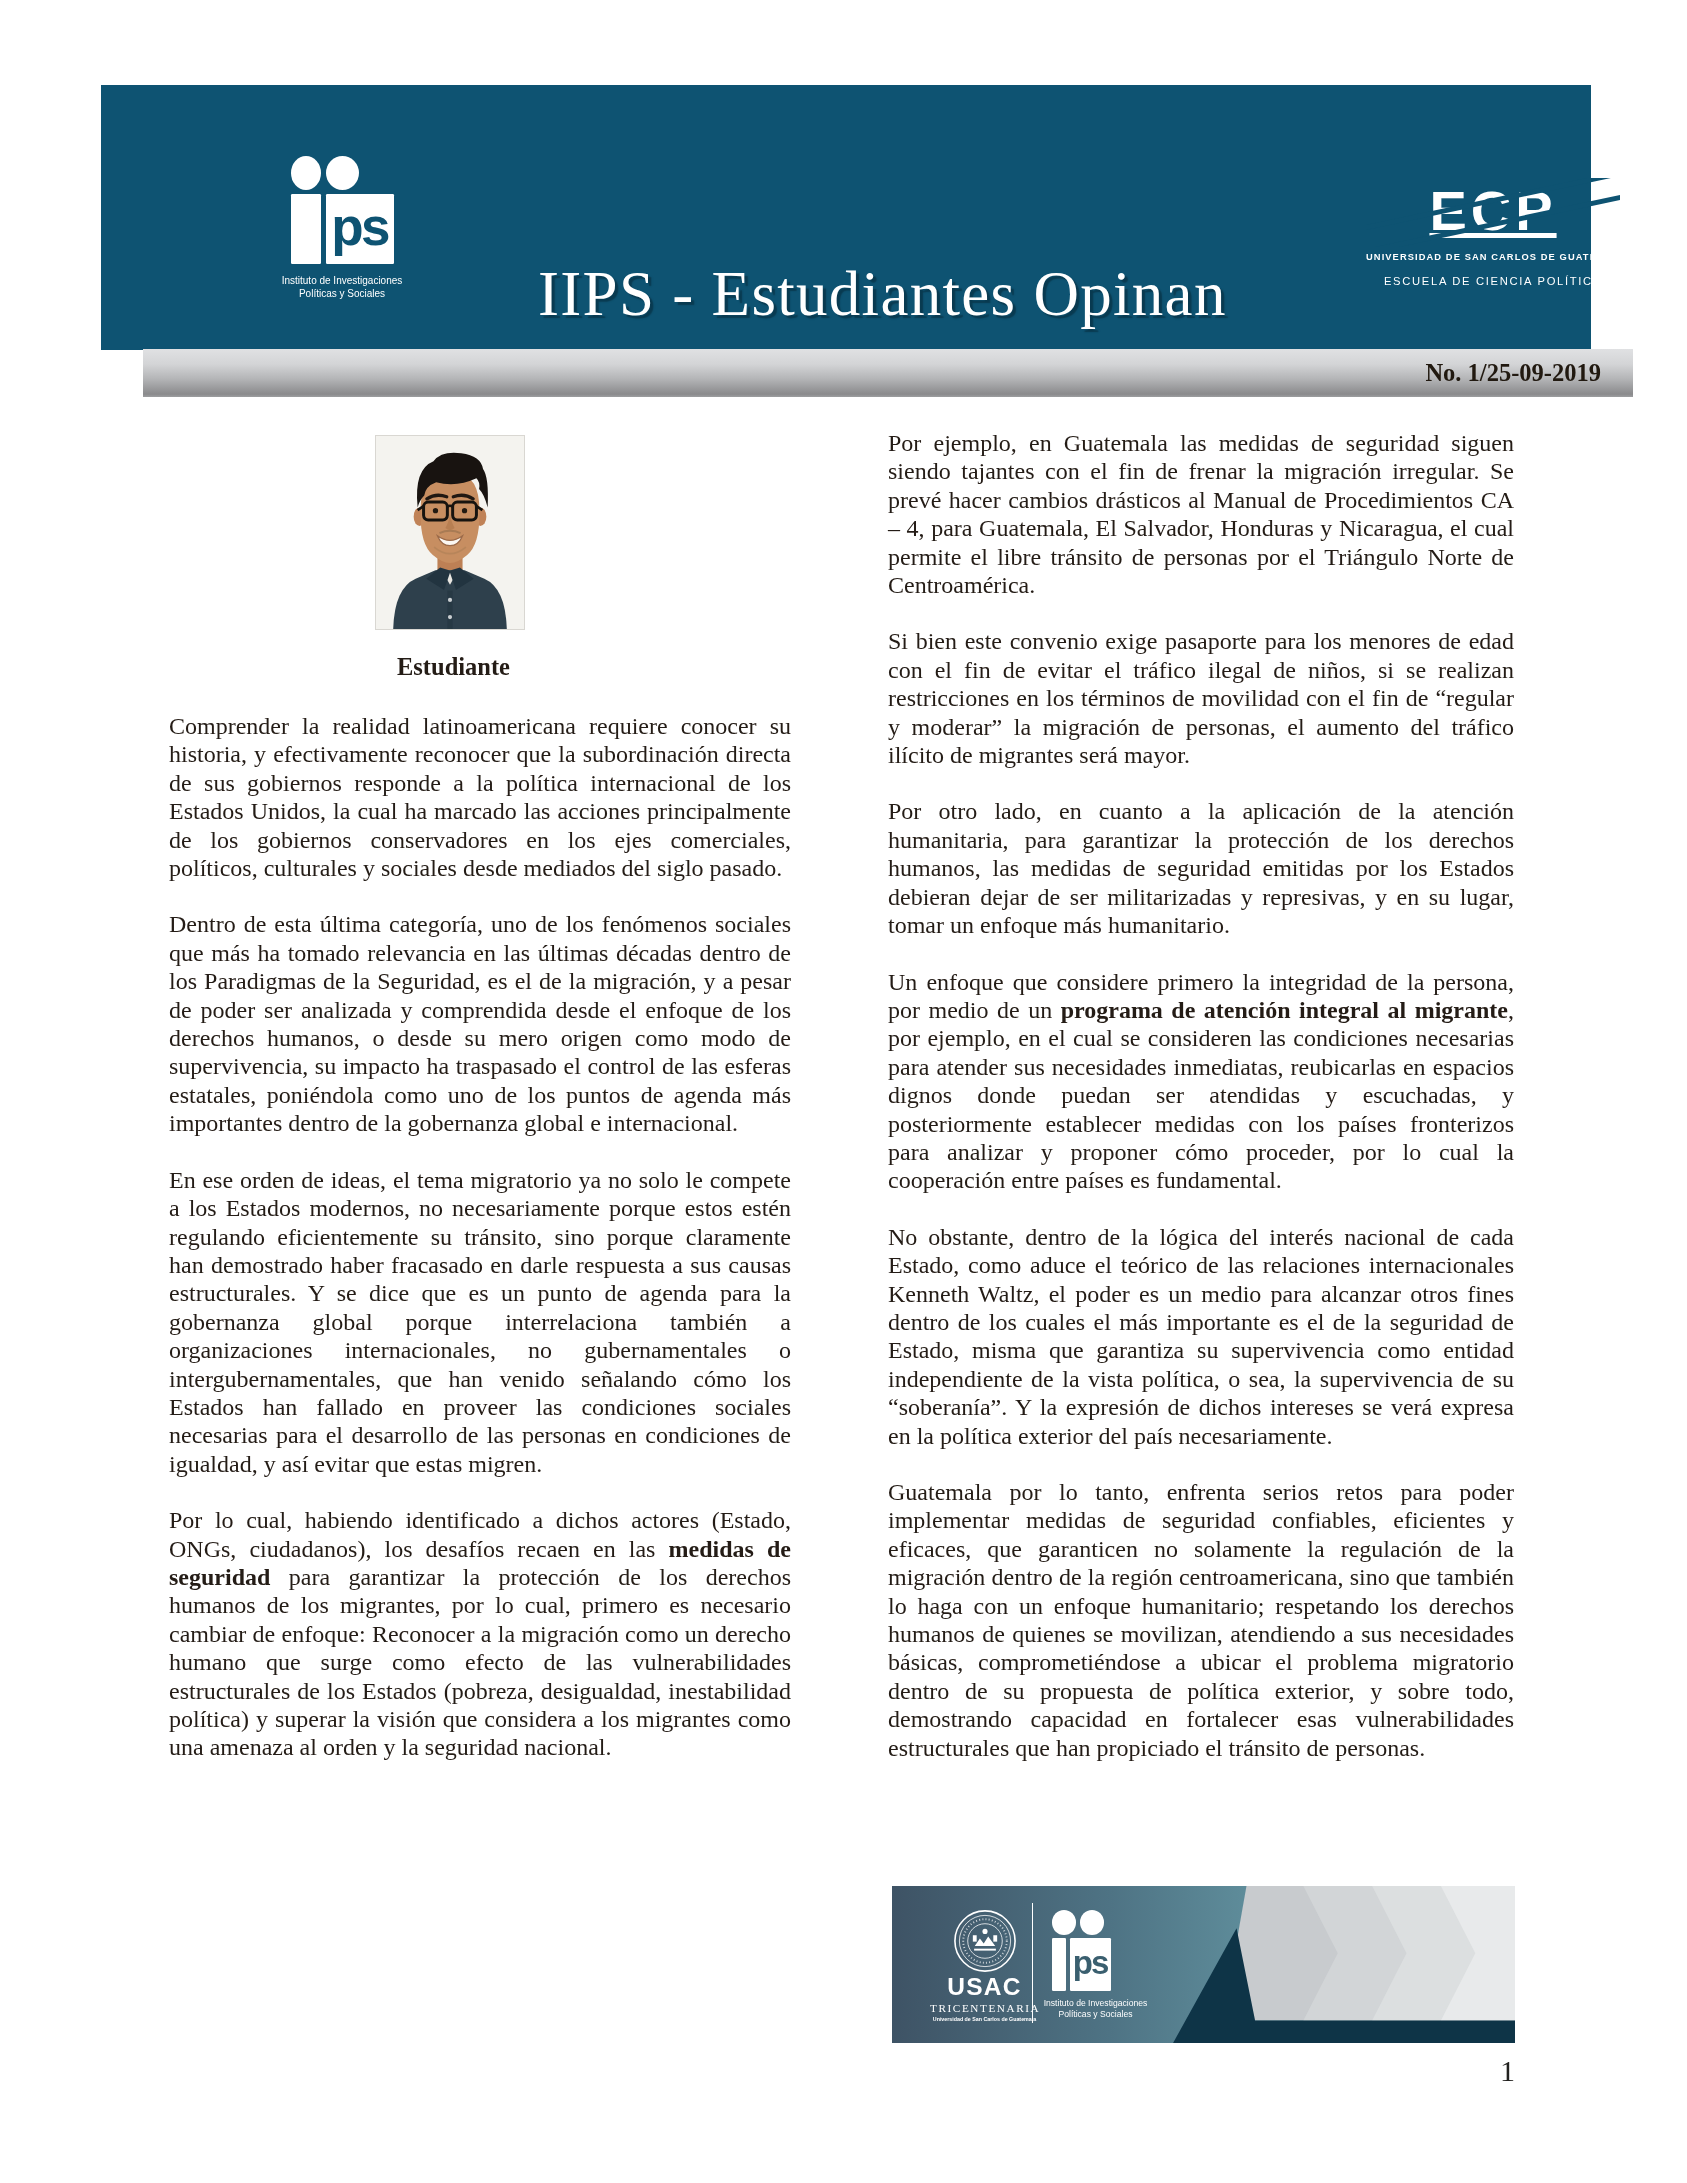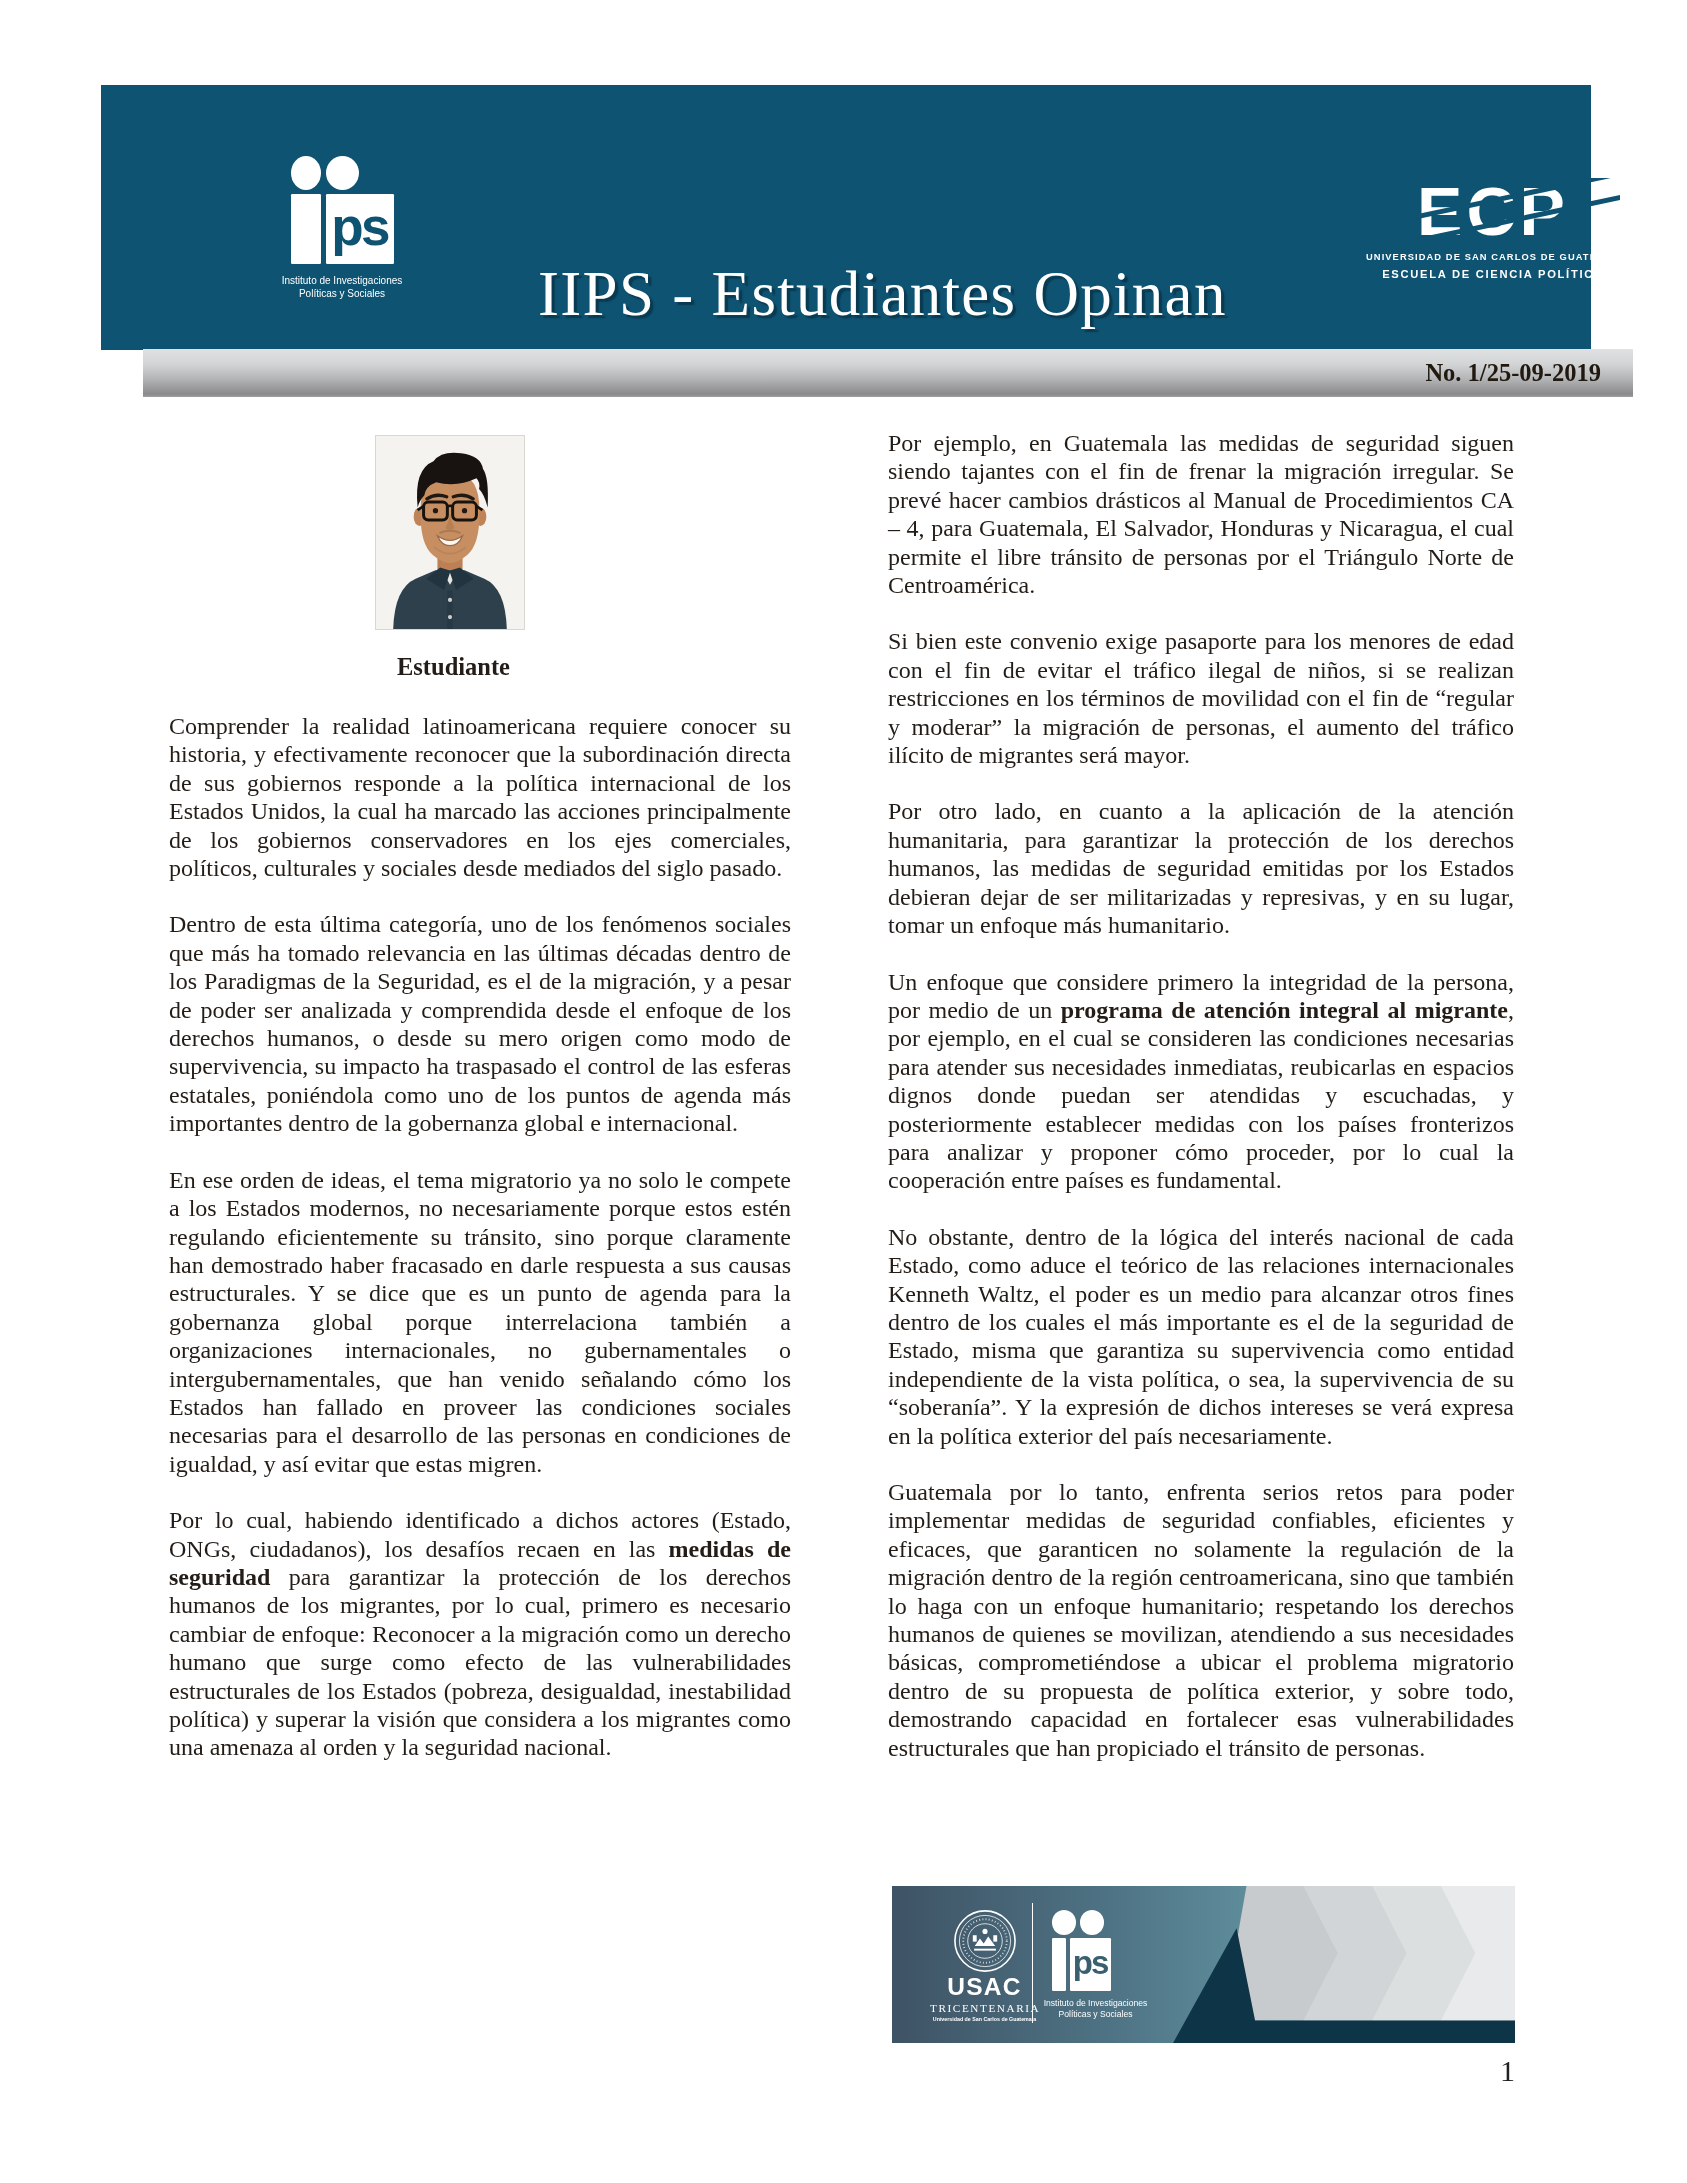--- a/index.html
+++ b/index.html
@@ -35,33 +35,33 @@
     font-size:53px; color:#0e5372; letter-spacing:-2.6px; padding-bottom:5.3px;text-align:center;
   }
   .hdr-iips-text {
     margin-top:10px; text-align:center; color:#ffffff;
     font-family:"Liberation Sans", sans-serif; font-size:10px; line-height:13.2px;
   }
   
   .ecp { position:absolute; left:1265px; top:93px; width:254px; text-align:center;
          color:#ffffff; font-family:"Liberation Sans", sans-serif; }
   .ecp-acronym {
-    position:relative; font-weight:bold; font-size:68px; line-height:66px;
-    letter-spacing:4px; height:69px; overflow:hidden;
+    position:relative; font-weight:bold; font-size:56px; line-height:66px;
+    letter-spacing:4px; height:69px; overflow:hidden;text-decoration:underline;
   }
   .ecp-acronym::before {
     content:""; position:absolute; left:-8px; right:-8px; top:20px; height:5.3px;
     background:#0e5372; transform:rotate(-12deg);
   }
   .ecp-acronym::after {
     content:""; position:absolute; left:-8px; right:-8px; top:44px; height:5.3px;
     background:#0e5372; transform:rotate(-12deg);
   }
   .ecp-l1 { margin-top:5.3px; font-size:9.3px; font-weight:bold; letter-spacing:1.1px; white-space:nowrap; }
-  .ecp-l2 { margin-top:6px; font-size:11.2px; font-weight:bold; letter-spacing:1.7px; white-space:nowrap; }
+  .ecp-l2 { margin-top:13px; font-size:11.2px; font-weight:normal; letter-spacing:1.7px; white-space:nowrap; }
 
   
   .date-strip {
     position:absolute; left:101px; top:349px; width:1490px; height:48px;
     background:linear-gradient(180deg,#e0e1e3 0%,#d3d4d6 32%,#b4b5b7 62%,#8a8a8c 94%,#9d9ea0 100%);
     text-align:right; box-sizing:border-box; padding-right:32px;margin-left:42px;
   }
   .issue-no { display:inline-block; font-weight:bold; font-size:24.5px; line-height:48px; color:#211910; }
 
   

